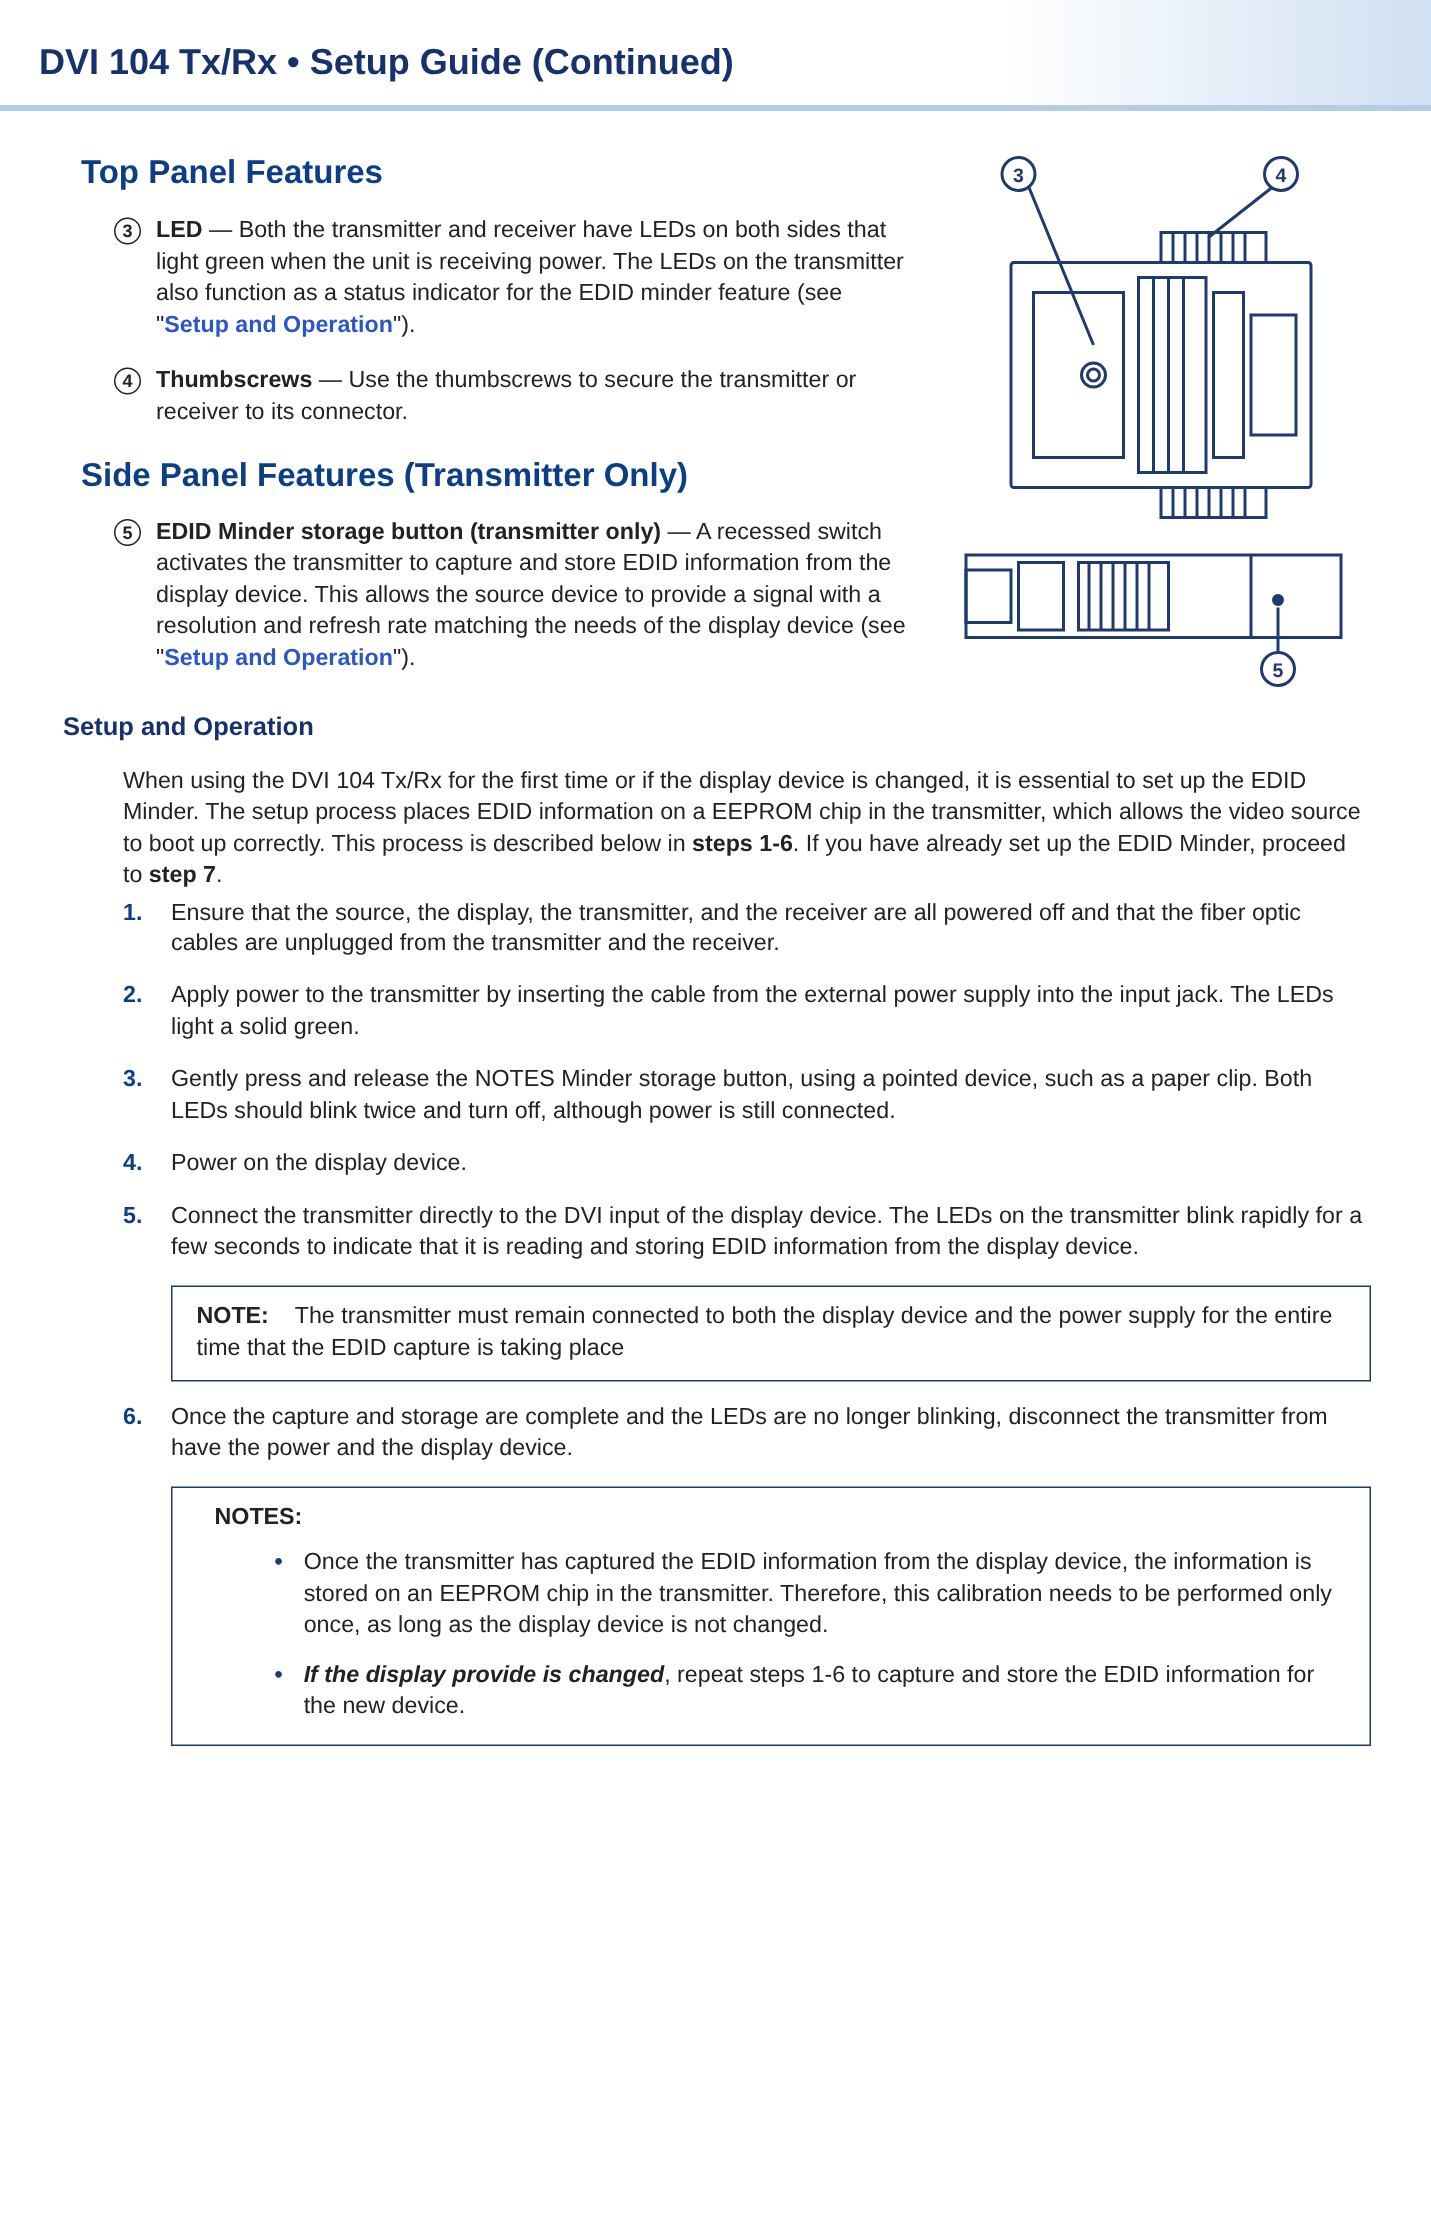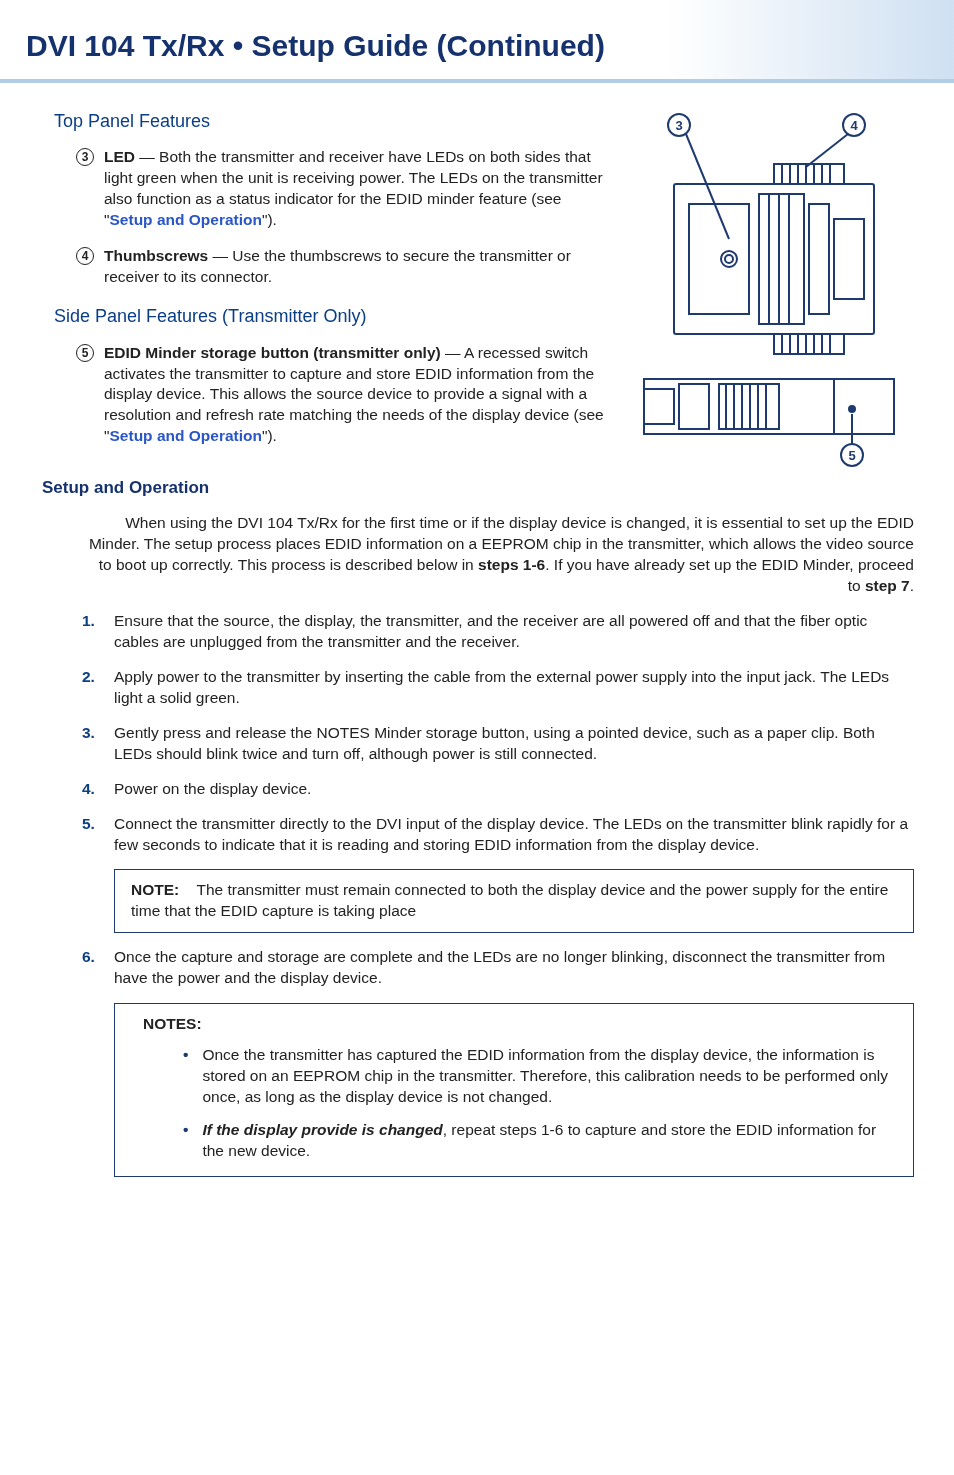--- a/index.html
+++ b/index.html
@@ -12,31 +12,31 @@
     background: #fff;
     width: 954px;
   }
   .header-bar {
     padding: 26px 26px 12px 26px;
     border-bottom: 4px solid #b3cde7;
     background: linear-gradient(to right, #fff 0%, #fff 70%, #cfe0f2 100%);
   }
   .header-bar h1 {
     margin: 0;
-    font-size: 30px;
+    font-size: 24px;
     font-weight: bold;
     color: #15326e;
   }
   .content {
     padding: 22px 40px 30px 54px;
   }
   .section-title {
-    font-weight: normal;
+    font-weight: bold;
     color: #0b3e84;
-    font-size: 18px;
+    font-size: 22px;
     margin: 4px 0 14px 0;
   }
   .subsection-title {
     font-weight: bold;
     color: #15326e;
     font-size: 17px;
     margin: 8px 0 14px -12px;
   }
   .two-col {
     display: flex;
@@ -73,22 +73,21 @@
     flex: 1;
   }
   .feature-body b {
     font-weight: bold;
   }
   .link {
     color: #2a56c6;
     font-weight: bold;
   }
   .intro {
-    margin: 0 0 14px 28px;
-    text-align: right;
+    margin: 0 0 4px 28px;
   }
   ol.steps {
     list-style: none;
     padding: 0;
     margin: 0 0 0 28px;
   }
   ol.steps > li {
     display: flex;
     gap: 14px;
     margin-bottom: 14px;

